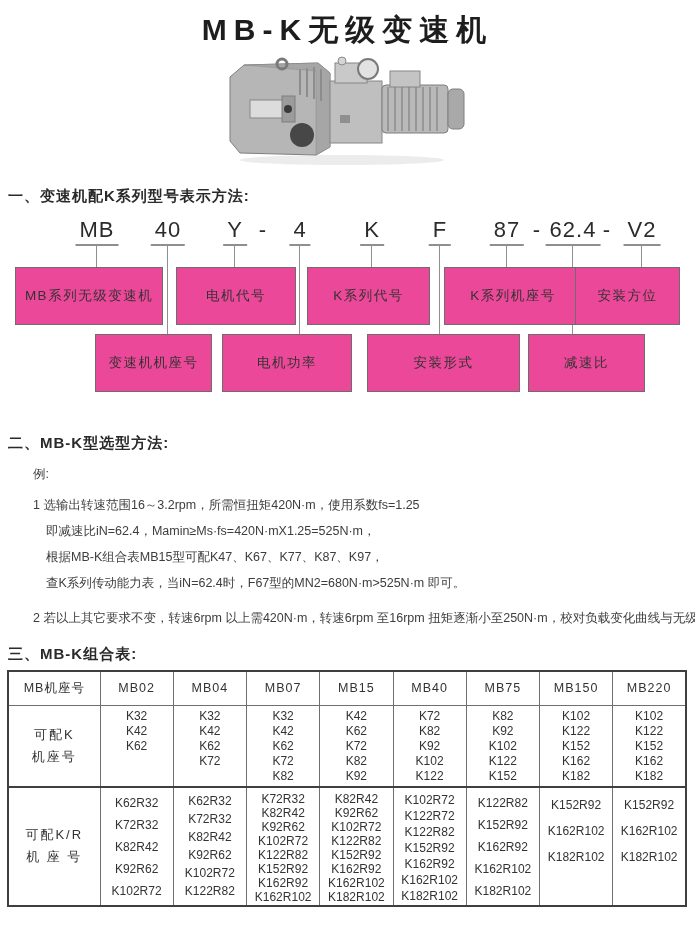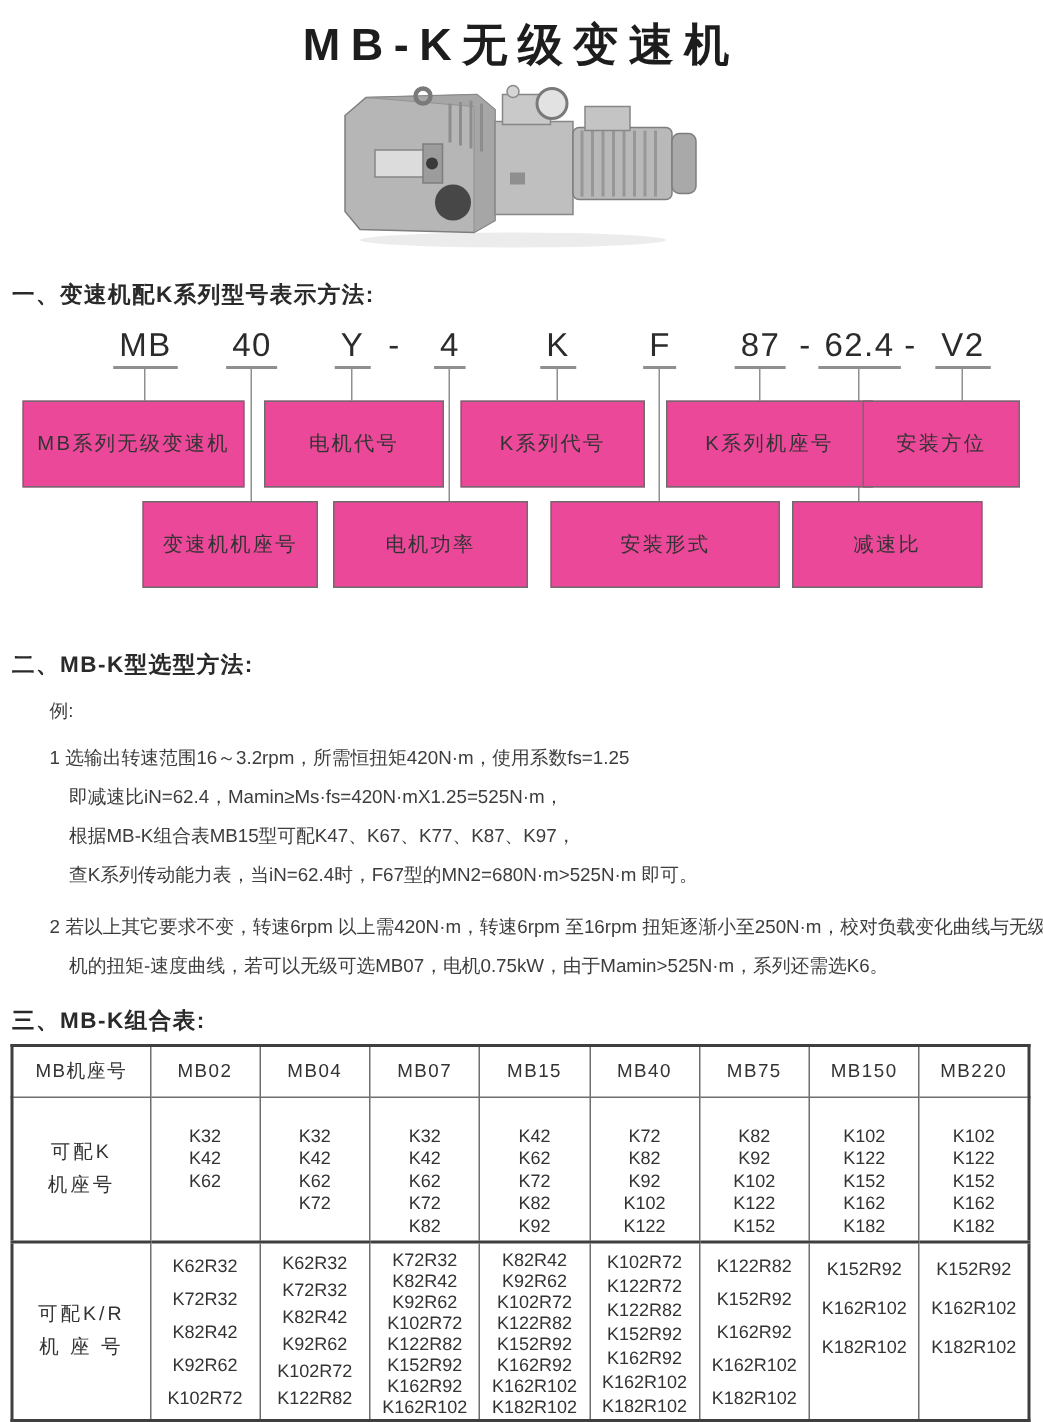--- a/index.html
+++ b/index.html
@@ -41,21 +41,21 @@
   .ex-item .list-line{line-height:26px;white-space:nowrap;}
   .ex-item .list-line:not(:first-child){padding-left:13px;}
   .ex-item.second{margin-top:9px;}
   
   #combo-table{
     border-collapse:collapse;table-layout:fixed;width:680px;
     margin:6px 0 0 7px;font-size:12px;color:#333;border:2px solid #3f3f3f;
   }
   #combo-table th,#combo-table td{border:1px solid #6f6f6f;text-align:center;box-sizing:border-box;}
   #combo-table thead th{height:34px;font-weight:normal;font-size:12.5px;letter-spacing:1px;vertical-align:middle;}
-  #combo-table tbody tr:nth-child(1) td:not(.row-label){height:79px;vertical-align:top;padding-top:18px;}
+  #combo-table tbody tr:nth-child(1) td:not(.row-label){height:79px;vertical-align:top;padding-top:3px;}
   #combo-table tbody tr:nth-child(2) td:not(.row-label){height:117px;vertical-align:top;padding-top:4px;}
   #combo-table tbody tr:nth-child(2) td{border-top:2px solid #3f3f3f;}
   #combo-table td.row-label{vertical-align:middle;font-size:13px;letter-spacing:2px;line-height:22px;}
 </style>
 </head>
 <body>
 
 <div class="page-title">MB-K无级变速机</div>
 
 <div class="photo-wrap">
@@ -130,36 +130,35 @@
 
   <div class="dbox top" style="left:15px;width:148px">MB系列无级变速机</div>
   <div class="dbox top" style="left:176px;width:120px">电机代号</div>
   <div class="dbox top" style="left:307px;width:123px">K系列代号</div>
   <div class="dbox top" style="left:444px;width:138px">K系列机座号</div>
   <div class="dbox top" style="left:575px;width:105px">安装方位</div>
 
   <div class="dbox bot" style="left:222px;width:130px">电机功率</div>
   <div class="dbox bot" style="left:95px;width:117px">变速机机座号</div>
   <div class="dbox bot" style="left:367px;width:153px">安装形式</div>
-  <div class="dbox bot" style="left:528px;width:127px">减速比</div>
+  <div class="dbox bot" style="left:528px;width:117px">减速比</div>
 </div>
 
 <div class="sec-heading" style="margin-top:34px">二、MB-K型选型方法:</div>
 
 <div class="example">
   <div class="example-label">例:</div>
   <div class="ex-item">
       <div class="list-line">1 选输出转速范围16～3.2rpm，所需恒扭矩420N·m，使用系数fs=1.25</div>
       <div class="list-line">即减速比iN=62.4，Mamin≥Ms·fs=420N·mX1.25=525N·m，</div>
       <div class="list-line">根据MB-K组合表MB15型可配K47、K67、K77、K87、K97，</div>
       <div class="list-line">查K系列传动能力表，当iN=62.4时，F67型的MN2=680N·m&gt;525N·m 即可。</div>
     </div>
   <div class="ex-item second">
       <div class="list-line">2 若以上其它要求不变，转速6rpm 以上需420N·m，转速6rpm 至16rpm 扭矩逐渐小至250N·m，校对负载变化曲线与无级变速</div>
-      <div class="list-line">机的扭矩-速度曲线，若可以无级可选MB07，电机0.75kW，由于Mamin&gt;525N·m，系列还需选K6。</div>
     </div>
 </div>
 
 <div class="sec-heading" style="margin-top:14px">三、MB-K组合表:</div>
 
 <table id="combo-table">
   <colgroup>
     <col style="width:92px">
       <col>
       <col>

